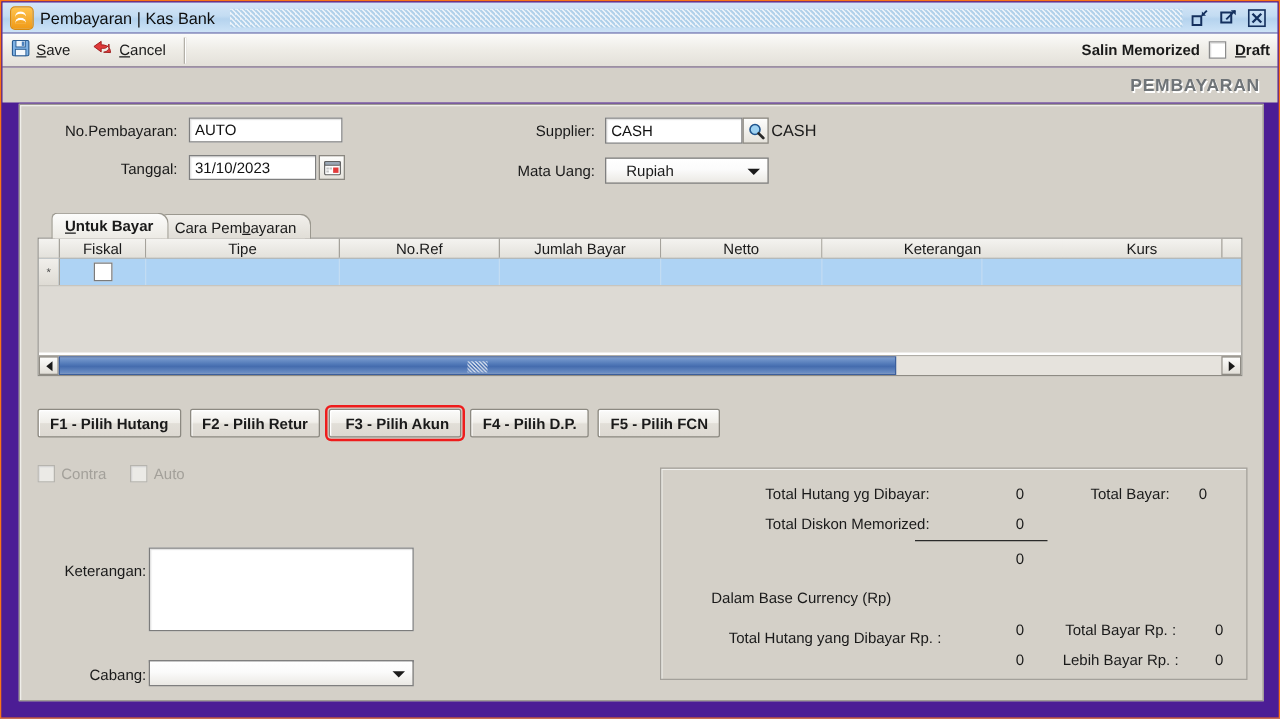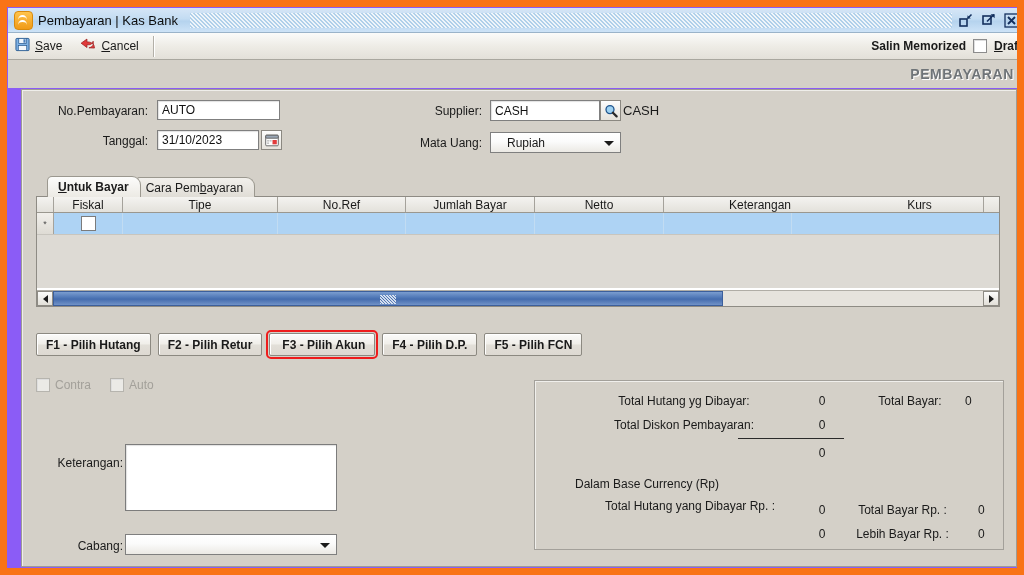--- a/index.html
+++ b/index.html
@@ -11,23 +11,23 @@
     font-family: "Liberation Sans", sans-serif;
     font-size: 12px;
     color: #1a1a1a;
     -webkit-font-smoothing: none;
   }
   #app {
     position: relative;
     width: 1024px;
     height: 575px;
     overflow: hidden;
-    background: #8b5cf6;
-    box-sizing: border-box;
-    border: 7px solid #f97316;
+    background: #4c1d95;
+    box-sizing: border-box;
+    border: 1px solid #f97316;
   }
 
   
   .titlebar {
     position: absolute;
     left: 1px; top: 1px;
     width: 1020px; height: 25px;
     background: linear-gradient(to bottom, #d6e6f7 0%, #c3dcf2 45%, #b5d3ee 55%, #cde3f7 100%);
     border-bottom: 1px solid #9ab3c9;
     display: flex;
@@ -567,30 +567,30 @@
       <span></span>
       <span class="arw"></span>
     </div>
 
     <div class="totals">
       <div class="tl r" style="left:20px; top:13px; width:258px;">Total Hutang yg Dibayar:</div>
       <div class="tl r" style="left:262px; top:13px; width:50px;">0</div>
       <div class="tl r" style="left:330px; top:13px; width:90px;">Total Bayar:</div>
       <div class="tl" style="left:430px; top:13px;">0</div>
 
-      <div class="tl r" style="left:20px; top:37px; width:258px;">Total Diskon Pembayaran:</div>
+      <div class="tl r" style="left:20px; top:37px; width:258px;">Total Diskon Memorized:</div>
       <div class="tl r" style="left:262px; top:37px; width:50px;">0</div>
 
       <div class="divline" style="left:203px; top:57px; width:106px;"></div>
 
       <div class="tl r" style="left:262px; top:65px; width:50px;">0</div>
 
       <div class="tl" style="left:40px; top:96px;">Dalam Base Currency (Rp)</div>
 
-      <div class="tl r" style="left:0px; top:118px; width:278px;padding-left:16px;">Total Hutang yang Dibayar Rp. :</div>
+      <div class="tl r" style="left:0px; top:128px; width:278px;">Total Hutang yang Dibayar Rp. :</div>
       <div class="tl r" style="left:262px; top:122px; width:50px;">0</div>
       <div class="tl r" style="left:300px; top:122px; width:135px;">Total Bayar Rp. :</div>
       <div class="tl" style="left:443px; top:122px;">0</div>
 
       <div class="tl r" style="left:262px; top:146px; width:50px;">0</div>
       <div class="tl r" style="left:300px; top:146px; width:135px;">Lebih Bayar Rp. :</div>
       <div class="tl" style="left:443px; top:146px;">0</div>
     </div>
 
   </div>

